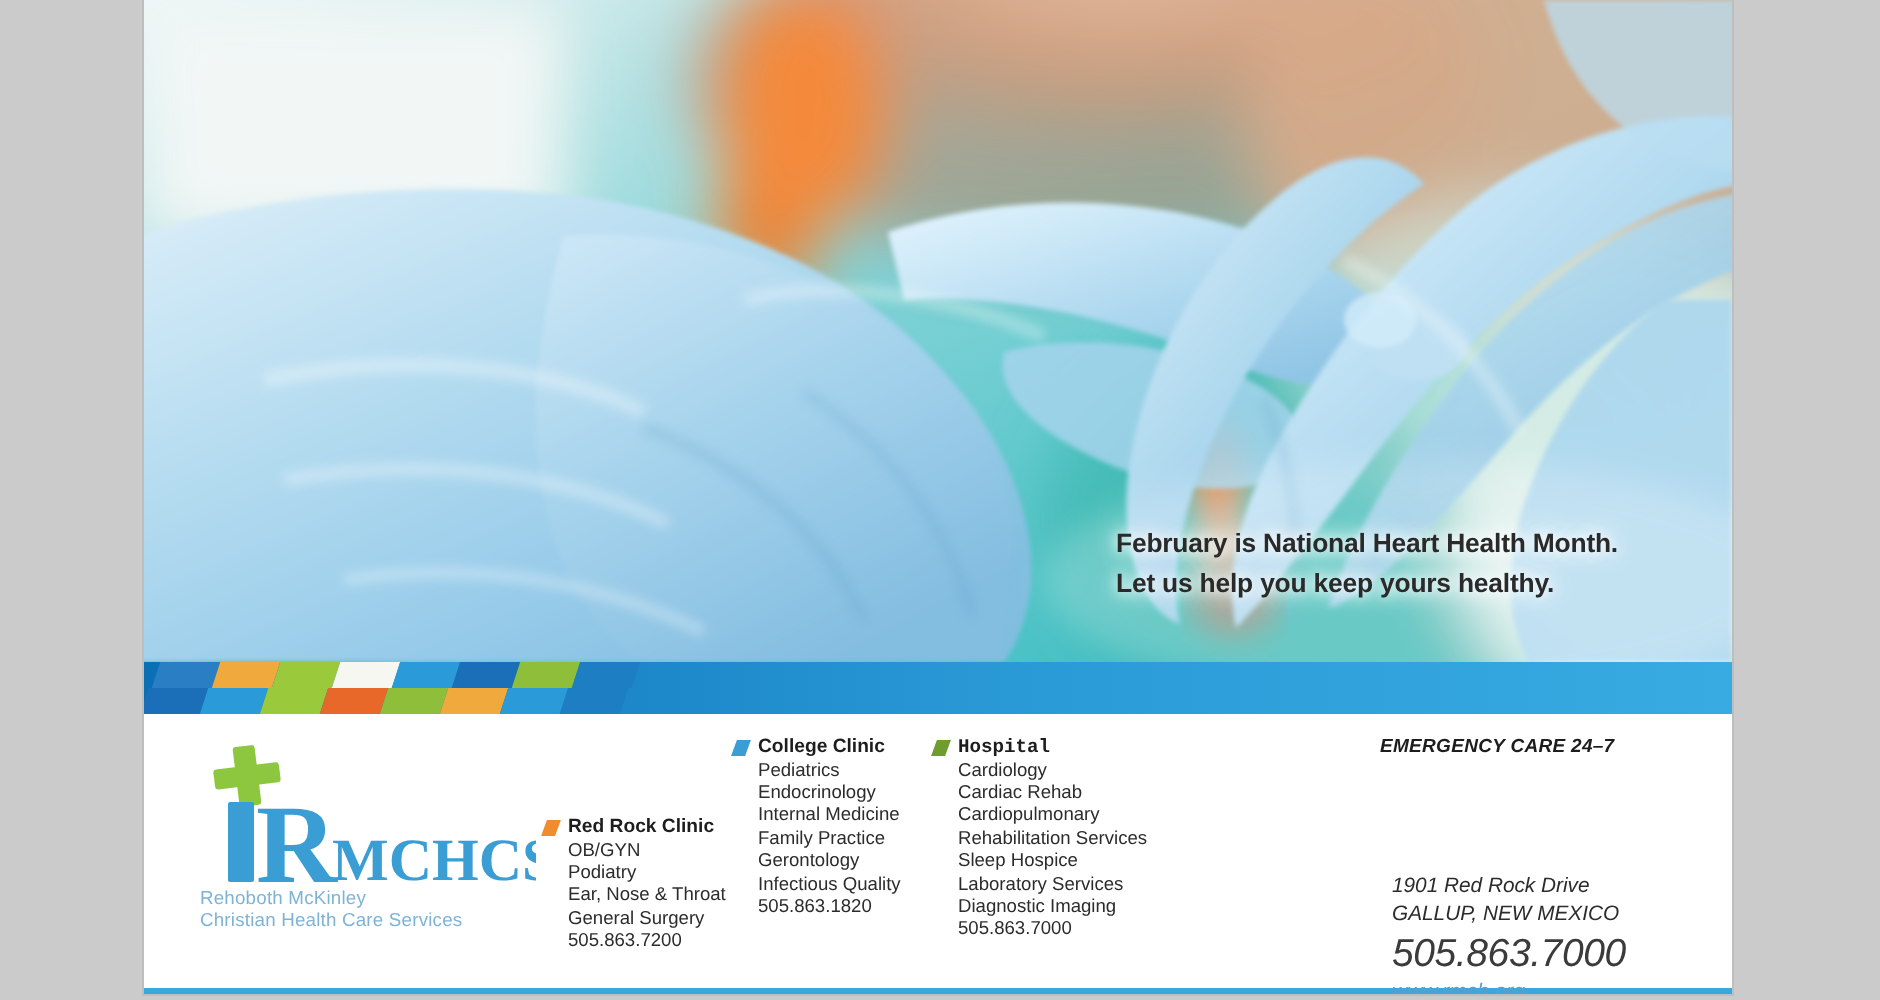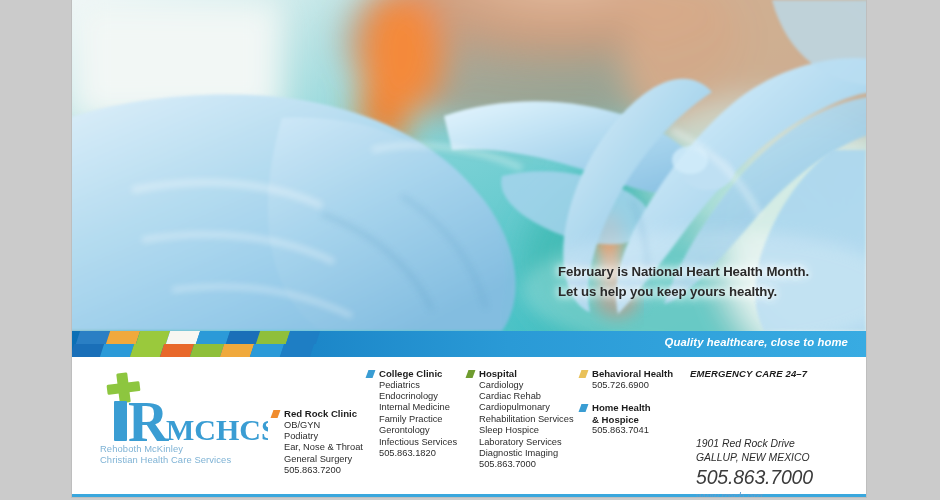--- a/index.html
+++ b/index.html
@@ -311,21 +311,20 @@
 
         <div class="tile" style="left:0px;  top:13px; background:#1a6fb8;"></div>
         <div class="tile" style="left:30px; top:13px; background:#2b9ad8;"></div>
         <div class="tile" style="left:60px; top:13px; background:#9ac93c;"></div>
         <div class="tile" style="left:90px; top:13px; background:#e8682a;"></div>
         <div class="tile" style="left:120px;top:13px; background:#8fbf3a;"></div>
         <div class="tile" style="left:150px;top:13px; background:#f0a93c;"></div>
         <div class="tile" style="left:180px;top:13px; background:#2b9ad8;"></div>
         <div class="tile" style="left:210px;top:13px; background:#1e7ec4;"></div>
       </div>
-      <div class="tagline">Quality healthcare, close to home</div>
     </div>
 
     <div class="info">
 
       <div class="logo-block">
         <div class="logo-mark">
           <svg width="168" height="72" viewBox="0 0 168 72">
 
             <g>
               <rect x="18" y="2" width="11" height="30" rx="1.5" fill="#8dc63f" transform="rotate(-7 23 17)"></rect>
@@ -362,53 +361,39 @@
       <div class="col" style="left:307px;">
         <div style="position:relative;">
           <span class="bullet" style="background:#3a9dd3;"></span>
           <div class="col-head">College Clinic</div>
         </div>
         <div class="col-line">Pediatrics</div>
         <div class="col-line">Endocrinology</div>
         <div class="col-line">Internal Medicine</div>
         <div class="col-line">Family Practice</div>
         <div class="col-line">Gerontology</div>
-        <div class="col-line">Infectious Services</div>
+        <div class="col-line">Infectious Quality</div>
         <div class="col-phone">505.863.1820</div>
       </div>
 
       <div class="col" style="left:407px;">
-        <div style="position:relative;">
+        <div style="position:relative;font-family:Liberation Mono, monospace;">
           <span class="bullet" style="background:#6f9c2f;"></span>
           <div class="col-head">Hospital</div>
         </div>
         <div class="col-line">Cardiology</div>
         <div class="col-line">Cardiac Rehab</div>
         <div class="col-line">Cardiopulmonary</div>
         <div class="col-line">Rehabilitation Services</div>
         <div class="col-line">Sleep Hospice</div>
         <div class="col-line">Laboratory Services</div>
         <div class="col-line">Diagnostic Imaging</div>
         <div class="col-phone">505.863.7000</div>
       </div>
 
-      <div class="col" style="left:520px;">
-        <div style="position:relative;">
-          <span class="bullet" style="background:#e9c15a;"></span>
-          <div class="col-head">Behavioral Health</div>
-        </div>
-        <div class="col-phone">505.726.6900</div>
-
-        <div class="sub-group">
-          <span class="bullet" style="background:#3a9dd3;"></span>
-          <div class="col-head">Home Health</div>
-          <div class="col-head">&amp; Hospice</div>
-          <div class="col-phone">505.863.7041</div>
-        </div>
-      </div>
 
       <div class="contact">
         <div class="emerg">EMERGENCY CARE 24–7</div>
         <div class="addr-block">
           <div class="addr">1901 Red Rock Drive</div>
           <div class="addr">GALLUP, NEW MEXICO</div>
           <div class="bigphone">505.863.7000</div>
           <div class="weburl">www.rmch.org</div>
         </div>
       </div>

